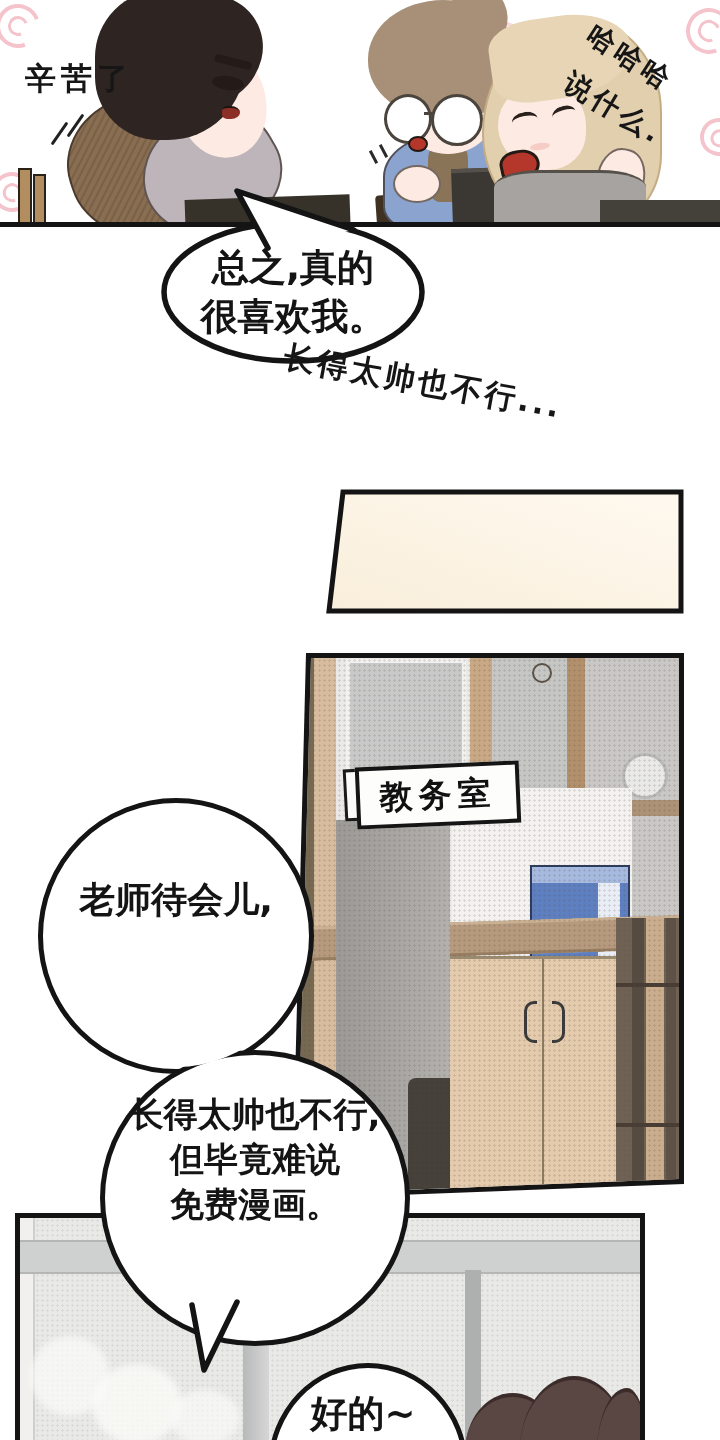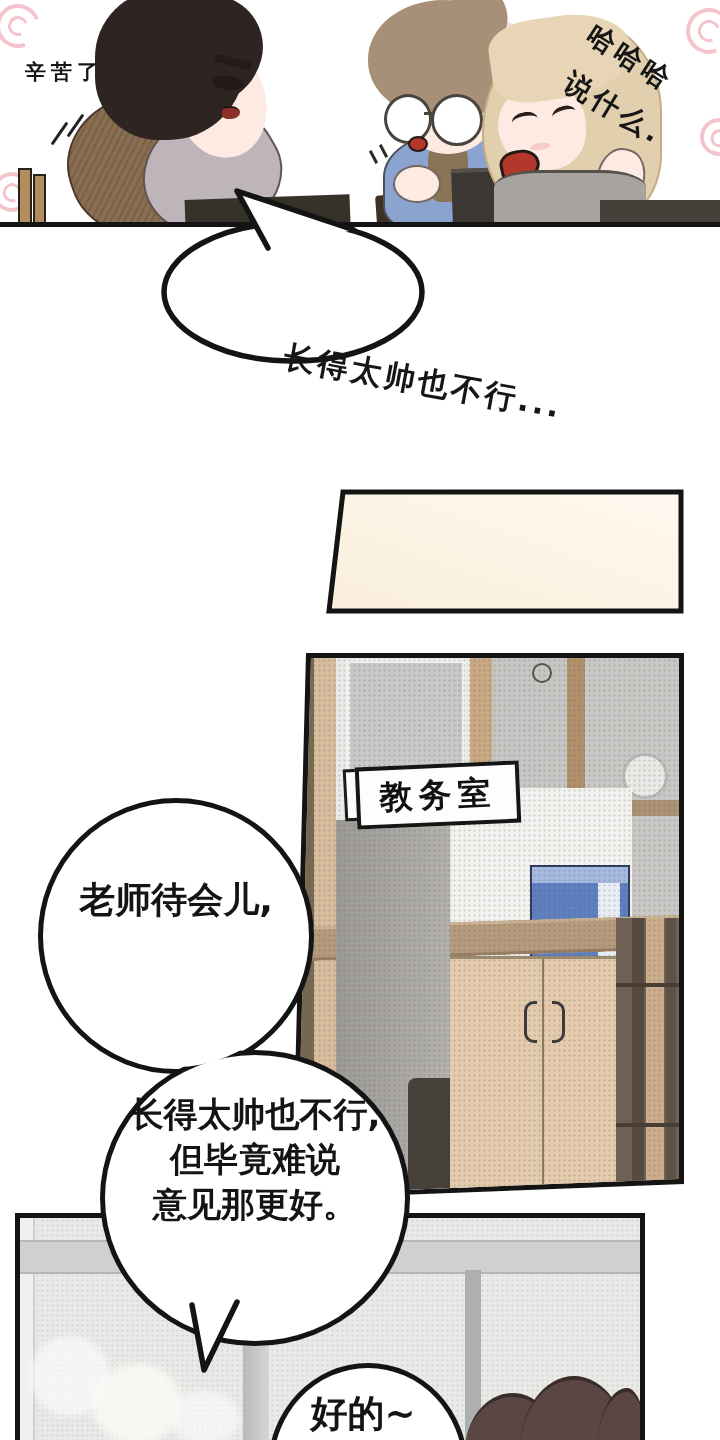--- a/index.html
+++ b/index.html
@@ -71,30 +71,34 @@
     <div class="a" style="left:498px;top:84px;width:88px;height:86px;background:#fdeae3;border-radius:50% 50% 45% 55%;"></div>
     <div class="a" style="left:490px;top:16px;width:142px;height:82px;background:#e7d5b5;border-radius:40% 60% 65% 35%;transform:rotate(-8deg);"></div>
     <div class="a" style="left:512px;top:112px;width:26px;height:13px;border-top:4px solid #2a211c;border-radius:50%;transform:rotate(-10deg);"></div>
     <div class="a" style="left:552px;top:106px;width:24px;height:12px;border-top:4px solid #2a211c;border-radius:50%;transform:rotate(-16deg);"></div>
     <div class="a" style="left:530px;top:143px;width:20px;height:7px;background:#f6cdc6;border-radius:50%;transform:rotate(-8deg);"></div>
     <div class="a" style="left:500px;top:150px;width:34px;height:26px;background:#b5372c;border:3px solid #241a15;border-radius:45% 55% 60% 40%;transform:rotate(-12deg);"></div>
     <div class="a outl" style="left:596px;top:148px;width:44px;height:62px;background:#fdeae3;border-radius:45%;transform:rotate(14deg);"></div>
     <div class="a" style="left:494px;top:170px;width:152px;height:54px;background:#a7a3a0;border-radius:30% 30% 0 0;border-top:3px solid #55504a;"></div>
     <div class="a" style="left:600px;top:200px;width:120px;height:24px;background:#44403a;"></div>
 
-    <div class="a sfx" style="left:25px;top:58px;font-size:21px;letter-spacing:5px;">辛苦了</div>
+    <div class="a sfx" style="left:25px;top:58px;font-size:31px;letter-spacing:5px;">辛苦了</div>
     <div class="a sfx" style="left:600px;top:16px;font-size:28px;letter-spacing:4px;transform:rotate(33deg);transform-origin:left top;">哈哈哈</div>
     <div class="a sfx" style="left:576px;top:64px;font-size:28px;letter-spacing:4px;transform:rotate(31deg);transform-origin:left top;">说什么.</div>
 
   </div>
 
   <svg class="a" style="left:140px;top:170px;width:320px;height:215px;" viewBox="140 170 320 215">
     <ellipse cx="293" cy="292" rx="129" ry="69" fill="#ffffff" stroke="#141414" stroke-width="5.5"></ellipse>
     <path d="M 268 248 L 237 191 L 354 230" fill="#ffffff" stroke="#141414" stroke-width="5.5" stroke-linecap="round" stroke-linejoin="round"></path>
   </svg>
+  <div class="a btxt" style="left:175px;top:244px;width:236px;font-size:37px;">
+    <div>总之,真的</div>
+    <div>很喜欢我。</div>
+  </div>
 
   <div class="a sfx" style="left:288px;top:336px;font-size:31px;letter-spacing:3px;transform:rotate(10.5deg);transform-origin:left top;">长得太帅也不行...</div>
 
   <svg class="a" style="left:315px;top:480px;width:380px;height:145px;" viewBox="315 480 380 145">
     <defs>
       <linearGradient id="cream" x1="1" y1="0" x2="0" y2="1">
         <stop offset="0" stop-color="#fff9f0"></stop>
         <stop offset="1" stop-color="#f9eeda"></stop>
       </linearGradient>
     </defs>
@@ -174,16 +178,16 @@
   <div class="a erase" style="left:45px;top:805px;width:262px;height:262px;"></div>
   <svg class="a" style="left:170px;top:1290px;width:110px;height:95px;" viewBox="170 1290 110 95">
     <path d="M 192 1305 L 204 1370 L 237 1302" fill="#ffffff" stroke="#141414" stroke-width="5.5" stroke-linecap="round" stroke-linejoin="round"></path>
   </svg>
   <div class="a btxt" style="left:40px;top:876px;width:272px;font-size:36px;line-height:1.35;">
     <div>老师待会儿,</div>
   </div>
   <div class="a btxt" style="left:98px;top:1092px;width:314px;font-size:34px;">
     <div>长得太帅也不行,</div>
     <div>但毕竟难说</div>
-    <div>意见那更好。</div>
+    <div>免费漫画。</div>
   </div>
 
 </div>
 
 </body></html>

